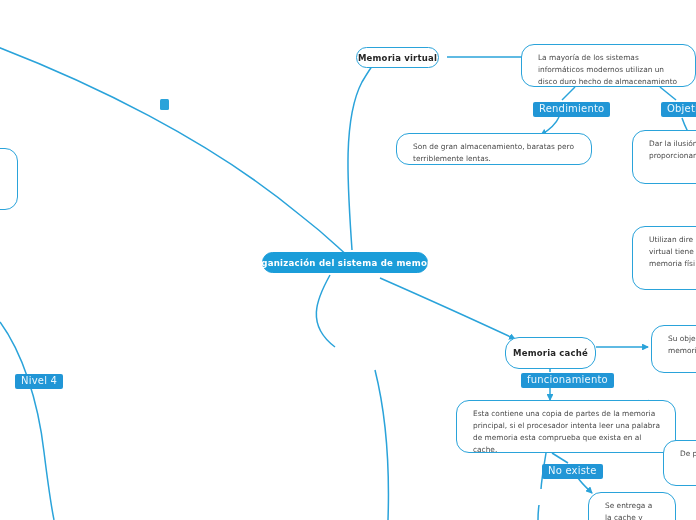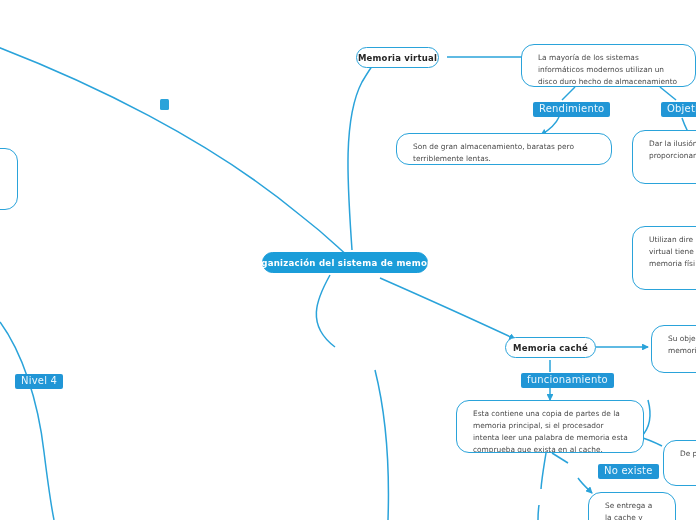--- a/index.html
+++ b/index.html
@@ -158,62 +158,62 @@
   <div class="marker" style="left:160px; top:99px;"></div>
 
   <div class="node topic" style="left:356px; top:47px; width:83px; height:21px;">
     <span>Memoria virtual</span>
   </div>
 
   <div class="node note" style="left:521px; top:44px; width:175px; height:43px;">
     <span>La mayoría de los sistemas informáticos modernos utilizan un disco duro hecho de almacenamiento magnético</span>
   </div>
 
-  <div class="node note" style="left:396px; top:133px; width:216px; height:32px;">
+  <div class="node note" style="left:396px; top:133px; width:196px; height:32px;">
     <span>Son de gran almacenamiento, baratas pero terriblemente lentas.</span>
   </div>
 
   <div class="node note" style="left:632px; top:130px; width:140px; height:54px;">
     <span>Dar la ilusión forma econó proporcionar rápida para</span>
   </div>
 
   <div class="node note" style="left:632px; top:226px; width:140px; height:64px;">
     <span>Utilizan dire ubicación de virtual tiene que se acces memoria físi</span>
   </div>
 
   <div class="node root" style="left:262px; top:252px; width:166px; height:21px;">
     <span>Organización del sistema de memoria</span>
   </div>
 
-  <div class="node topic" style="left:505px; top:337px; width:91px; height:21px;">
+  <div class="node topic" style="left:505px; top:337px; width:91px; height:32px;">
     <span>Memoria caché</span>
   </div>
 
   <div class="node note" style="left:651px; top:325px; width:130px; height:48px;">
     <span>Su obje memori al mism memori</span>
   </div>
 
 
-  <div class="node note" style="left:456px; top:400px; width:188px; height:53px;">
+  <div class="node note" style="left:456px; top:400px; width:220px; height:53px;">
     <span>Esta contiene una copia de partes de la memoria principal, si el procesador intenta leer una palabra de memoria esta comprueba que exista en al cache.</span>
   </div>
 
   <div class="node note" style="left:663px; top:440px; width:110px; height:46px;">
     <span>De pr pr en</span>
   </div>
 
   <div class="node note" style="left:588px; top:492px; width:88px; height:48px;">
     <span>Se entrega a la cache y después al procesador</span>
   </div>
 
   <div class="edge-label" style="left:533px; top:102px;">Rendimiento</div>
 
   <div class="edge-label" style="left:661px; top:102px;">Objetivo</div>
 
   <div class="edge-label" style="left:521px; top:373px;">funcionamiento</div>
 
-  <div class="edge-label" style="left:598px; top:464px;text-align:center;">No existe</div>
+  <div class="edge-label" style="left:542px; top:464px;text-align:center;">No existe</div>
 
   <div class="edge-label" style="left:534px; top:489px;margin-top:40px;">Existe</div>
 
   <div class="edge-label" style="left:15px; top:374px;">Nivel 4</div>
 
 </div>
 
 </body></html>

